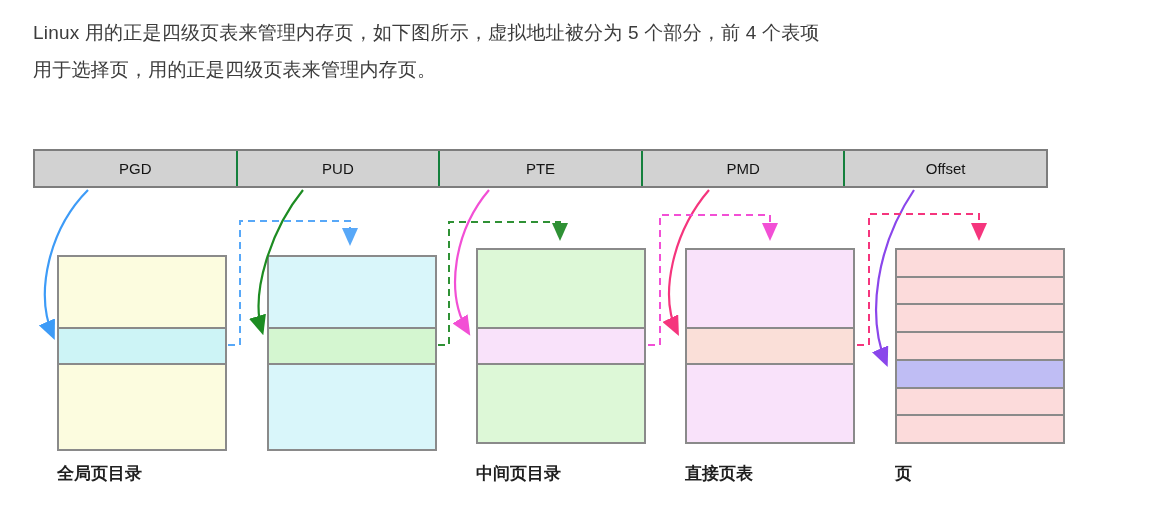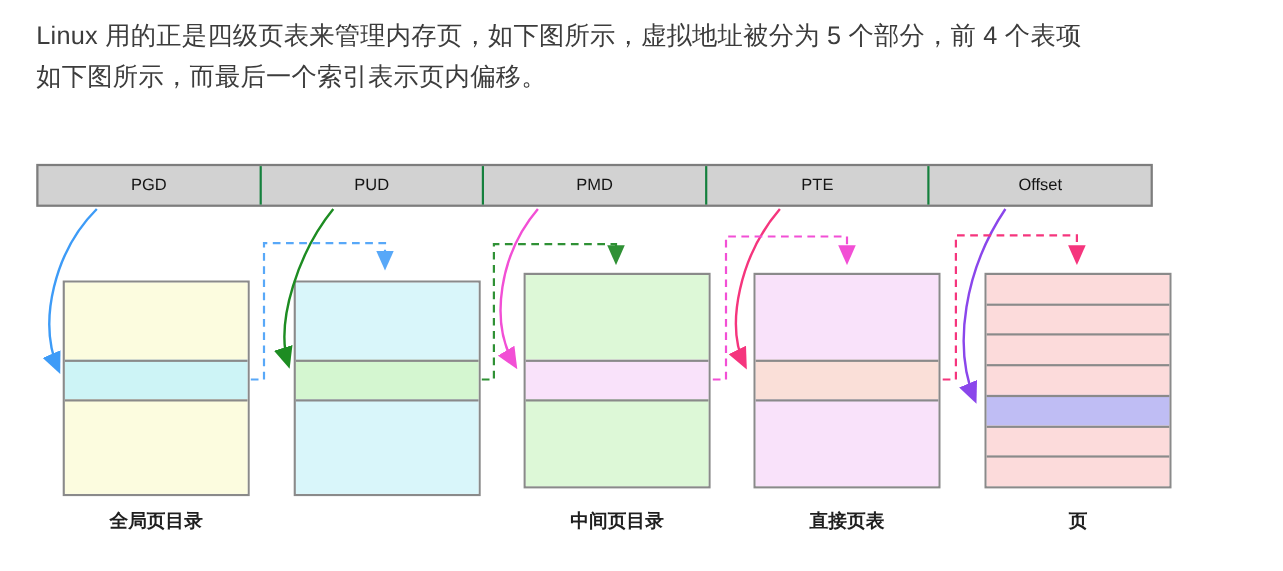--- a/index.html
+++ b/index.html
@@ -1,19 +1,19 @@
 <!DOCTYPE html>
 <html><head>
 <meta charset="utf-8">
 <style>
   html,body{margin:0;padding:0;background:#ffffff;}
   #canvas{position:relative;width:1166px;height:519px;background:#fff;overflow:hidden;
           font-family:"Liberation Sans","DejaVu Sans",sans-serif;}
   
-  .intro{position:absolute;left:33px;top:14px;width:1110px;font-size:23px;line-height:37px;
+  .intro{position:absolute;left:33px;top:14px;width:1110px;font-size:19px;line-height:37px;
          color:#3c3c3c;letter-spacing:0.2px;}
   
   .hdrbar{position:absolute;left:33px;top:149px;width:1015px;height:39px;display:flex;
           border:2px solid #7d7d7d;box-sizing:border-box;background:#d2d2d2;}
   .hdrcell{flex:1;display:flex;align-items:center;justify-content:center;font-size:15px;
            color:#141414;border-left:2px solid #15803d;}
   .hdrcell:first-child{border-left:none;text-align:right;}
   
   .ptable{position:absolute;width:170px;height:196px;border:2px solid #8a8a8a;
           box-sizing:border-box;display:flex;flex-direction:column;}
@@ -37,41 +37,41 @@
   
   #t4{left:685px;top:248px;}
   #t4 .top{height:77px;background:#f9e2fa;}
   #t4 .mid{height:36px;background:#fadfd8;}
   #t4 .bot{flex:1;background:#f9e2fa;}
   
   #t5{left:895px;top:248px;}
   #t5 .sec{flex:1;background:#fcdbdb;}
   #t5 .hl{background:#bfbdf4;}
   
-  .tlabel{position:absolute;top:462px;width:170px;text-align:center;font-size:17px;
+  .tlabel{position:absolute;top:462px;width:170px;font-size:17px;
           font-weight:bold;color:#1f1f1f;}
   #l1{left:57px;} #l2{left:267px;} #l3{left:476px;} #l4{left:685px;} #l5{left:895px;}
   
   #arrows{position:absolute;left:0;top:0;width:1166px;height:519px;pointer-events:none;}
 </style>
 </head>
 <body>
 
 <div id="canvas">
 
   <div class="intro">
     <div>Linux 用的正是四级页表来管理内存页，如下图所示，虚拟地址被分为 5 个部分，前 4 个表项</div>
-    <div>如下图所示，而最后一个索引表示页内偏移。</div>
+    <div>用于选择页，用的正是四级页表来管理内存页。</div>
   </div>
 
   <div class="hdrbar">
     <div class="hdrcell">PGD</div>
     <div class="hdrcell">PUD</div>
+    <div class="hdrcell">PTE</div>
     <div class="hdrcell">PMD</div>
-    <div class="hdrcell">PTE</div>
     <div class="hdrcell">Offset</div>
   </div>
 
   <div id="t1" class="ptable">
     <div class="sec top"></div>
     <div class="sec mid"></div>
     <div class="sec bot"></div>
   </div>
 
   <div id="t2" class="ptable">

